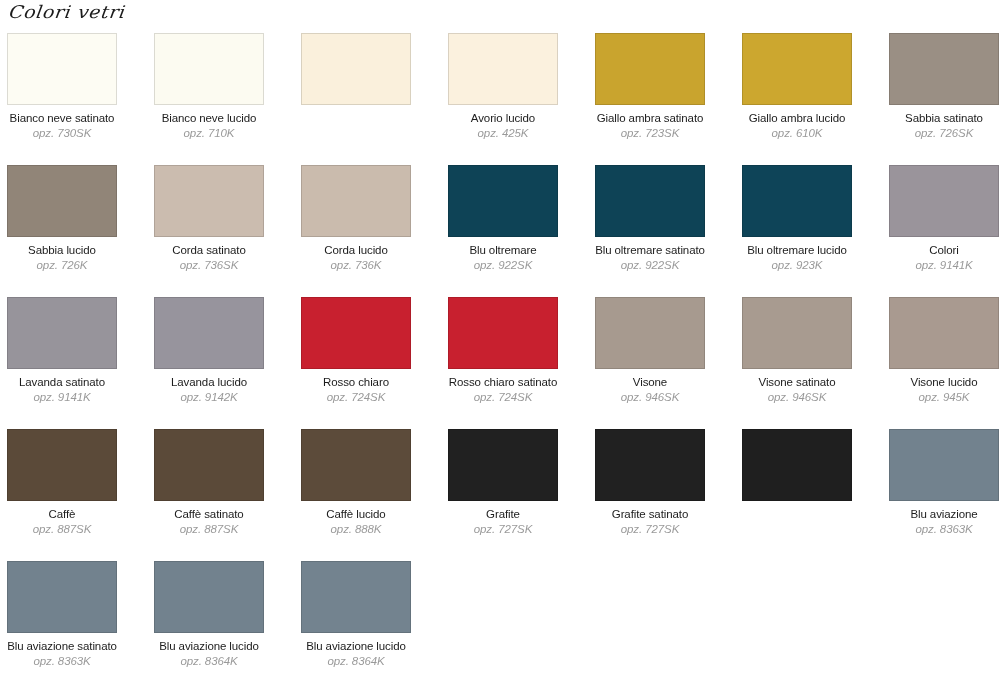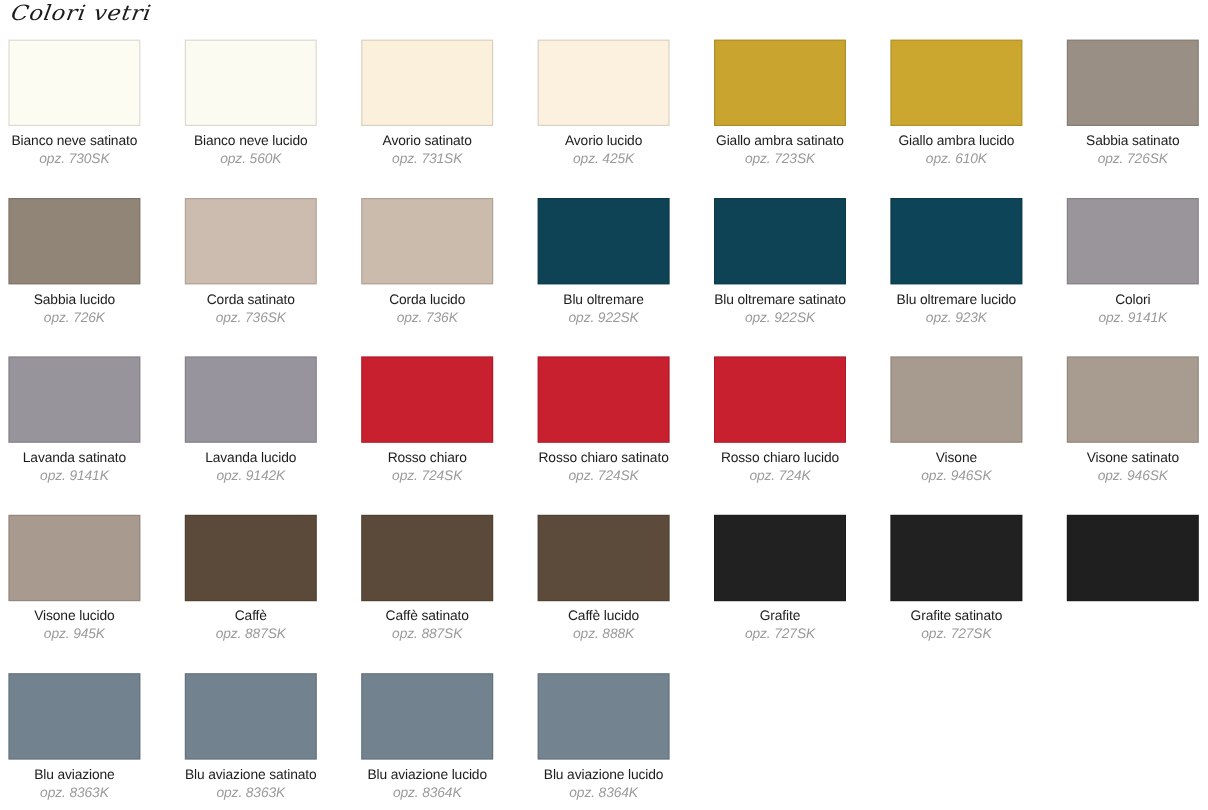--- a/index.html
+++ b/index.html
@@ -86,29 +86,25 @@
         <div class="swatch" style="background: rgb(253, 252, 243);"></div>
         <div class="card-text">
           <div class="name">Bianco neve satinato</div>
           <div class="code">opz. 730SK</div>
         </div>
       </div>
       <div class="card">
         <div class="swatch" style="background: rgb(252, 251, 241);"></div>
         <div class="card-text">
           <div class="name">Bianco neve lucido</div>
-          <div class="code">opz. 560K</div>
+          <div class="code">opz. 710K</div>
         </div>
       </div>
       <div class="card">
         <div class="swatch" style="background: rgb(250, 240, 220);"></div>
-        <div class="card-text">
-          <div class="name">Avorio satinato</div>
-          <div class="code">opz. 731SK</div>
-        </div>
       </div>
       <div class="card">
         <div class="swatch" style="background: rgb(251, 241, 222);"></div>
         <div class="card-text">
           <div class="name">Avorio lucido</div>
           <div class="code">opz. 425K</div>
         </div>
       </div>
       <div class="card">
         <div class="swatch" style="background: rgb(201, 164, 46);"></div>
@@ -202,27 +198,20 @@
         </div>
       </div>
       <div class="card">
         <div class="swatch" style="background: rgb(200, 32, 47);"></div>
         <div class="card-text">
           <div class="name">Rosso chiaro satinato</div>
           <div class="code">opz. 724SK</div>
         </div>
       </div>
       <div class="card">
-        <div class="swatch" style="background: rgb(200, 32, 47);"></div>
-        <div class="card-text">
-          <div class="name">Rosso chiaro lucido</div>
-          <div class="code">opz. 724K</div>
-        </div>
-      </div>
-      <div class="card">
         <div class="swatch" style="background: rgb(167, 154, 143);"></div>
         <div class="card-text">
           <div class="name">Visone</div>
           <div class="code">opz. 946SK</div>
         </div>
       </div>
       <div class="card">
         <div class="swatch" style="background: rgb(168, 155, 144);"></div>
         <div class="card-text">
           <div class="name">Visone satinato</div>

